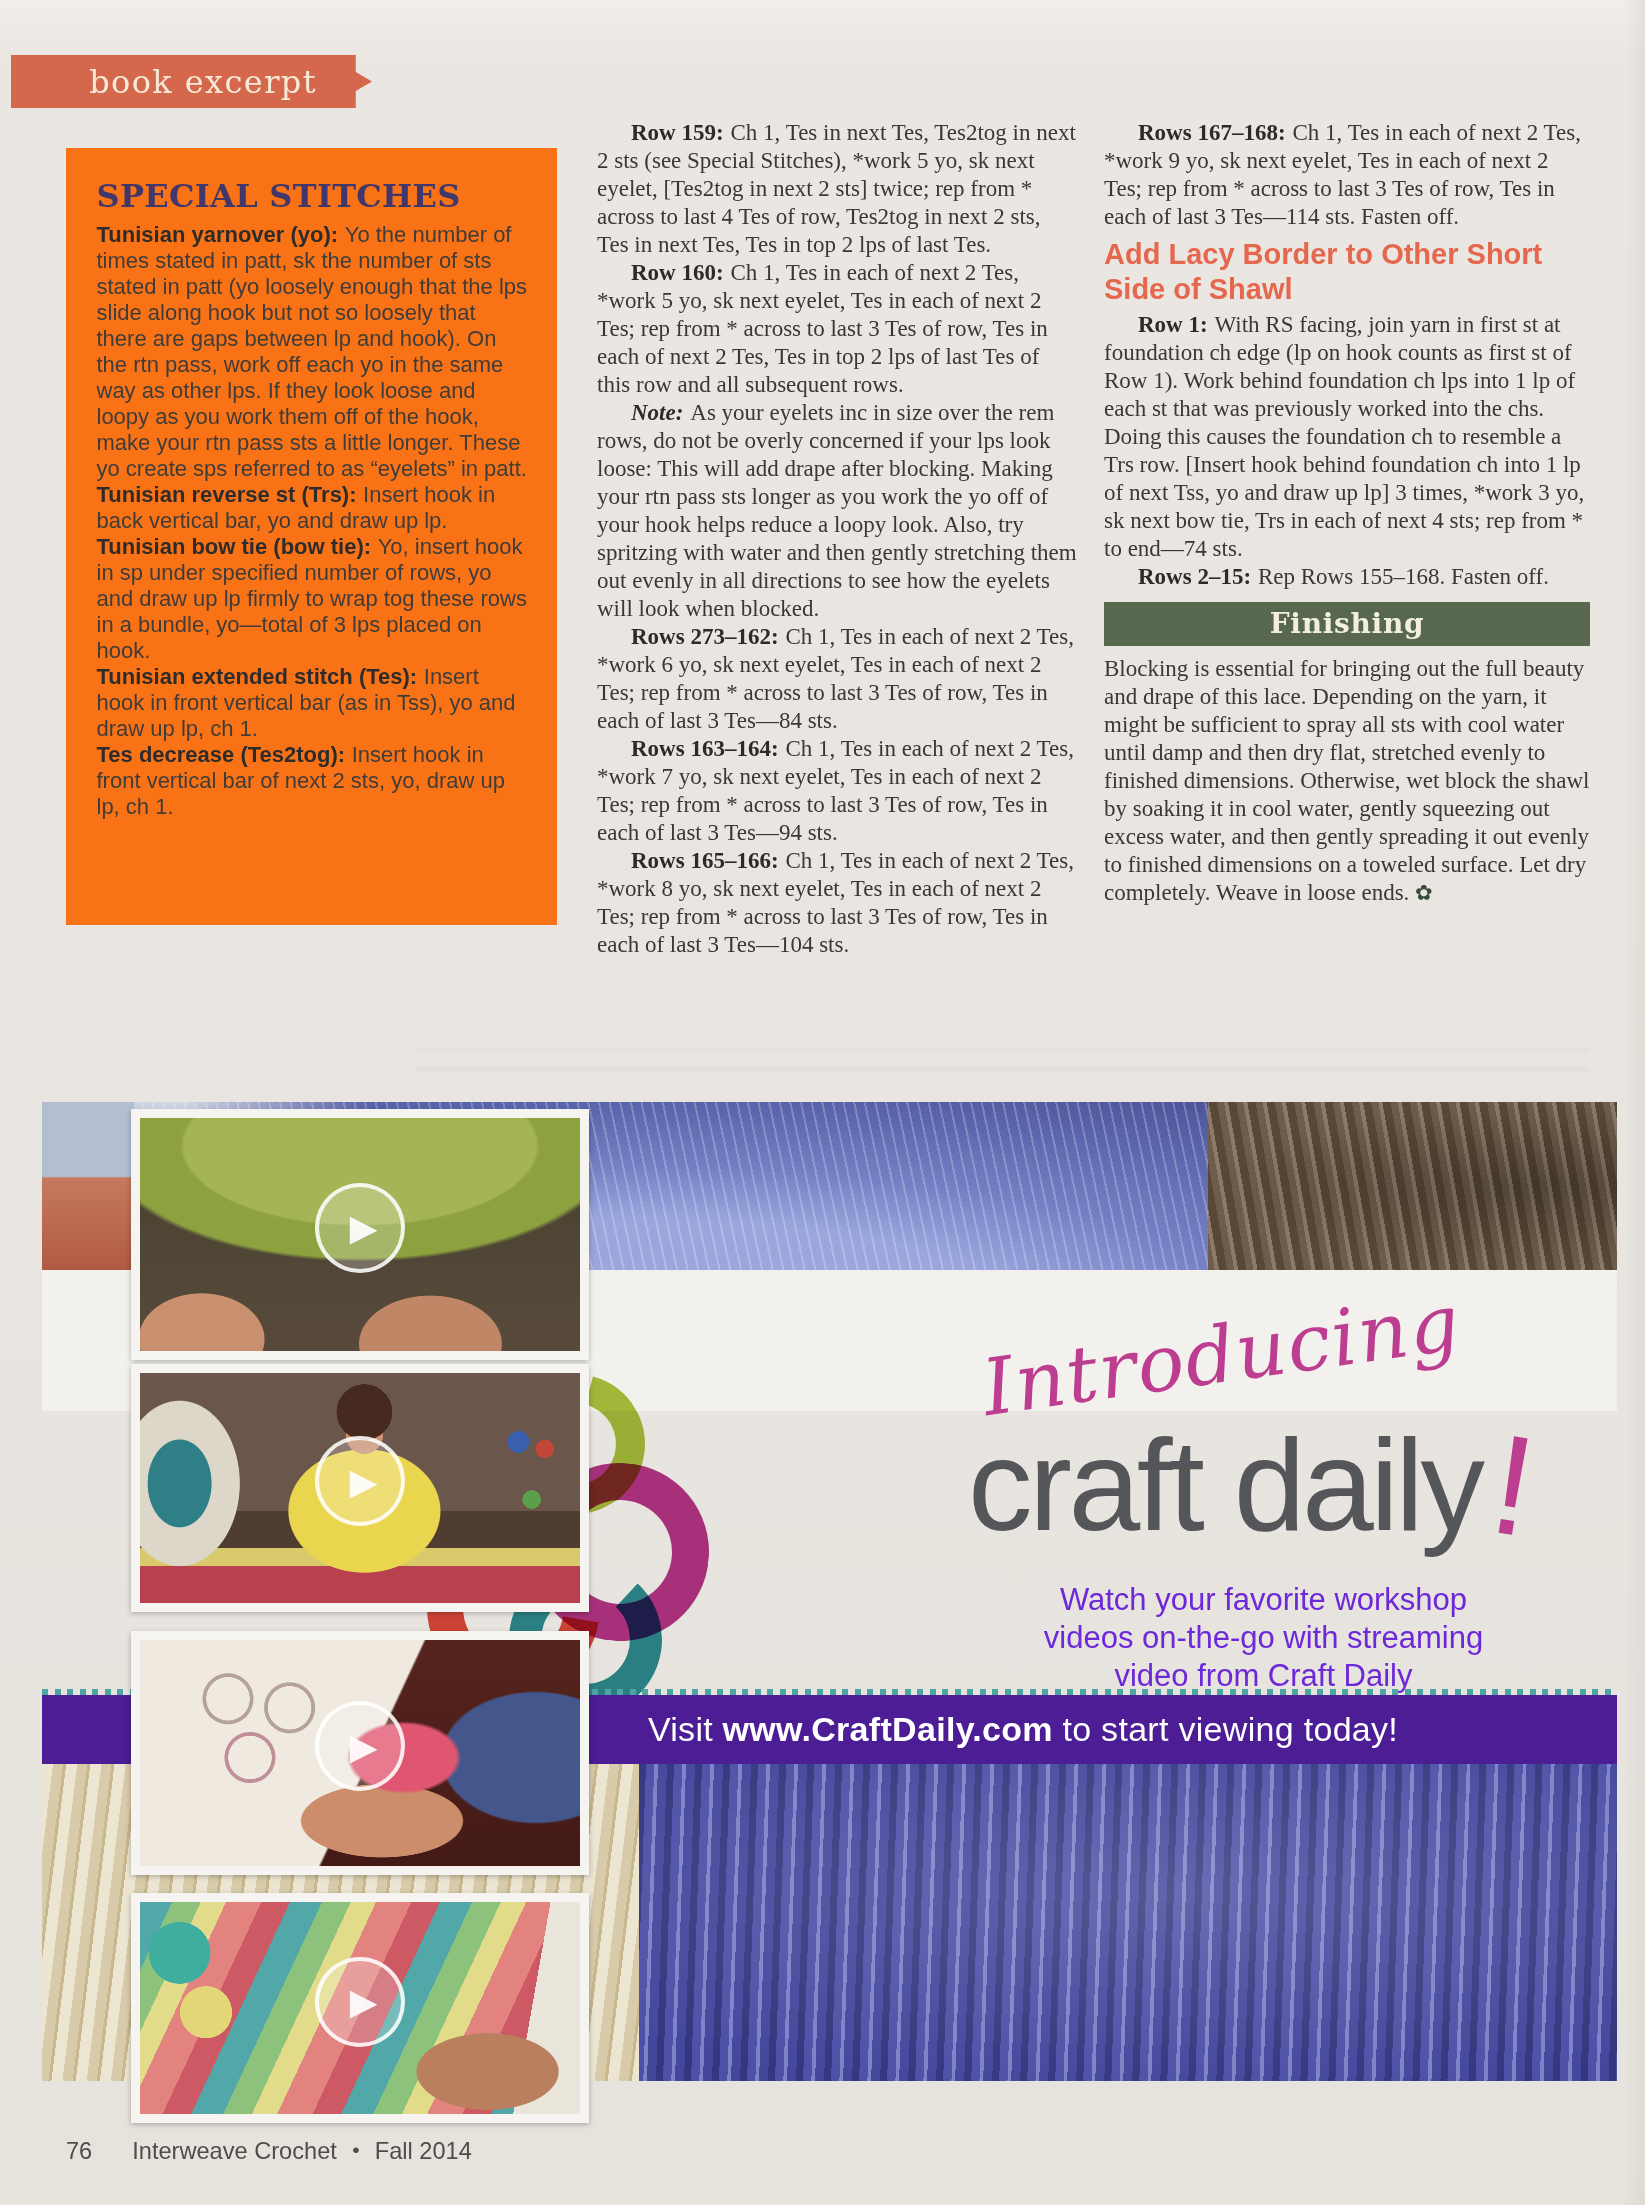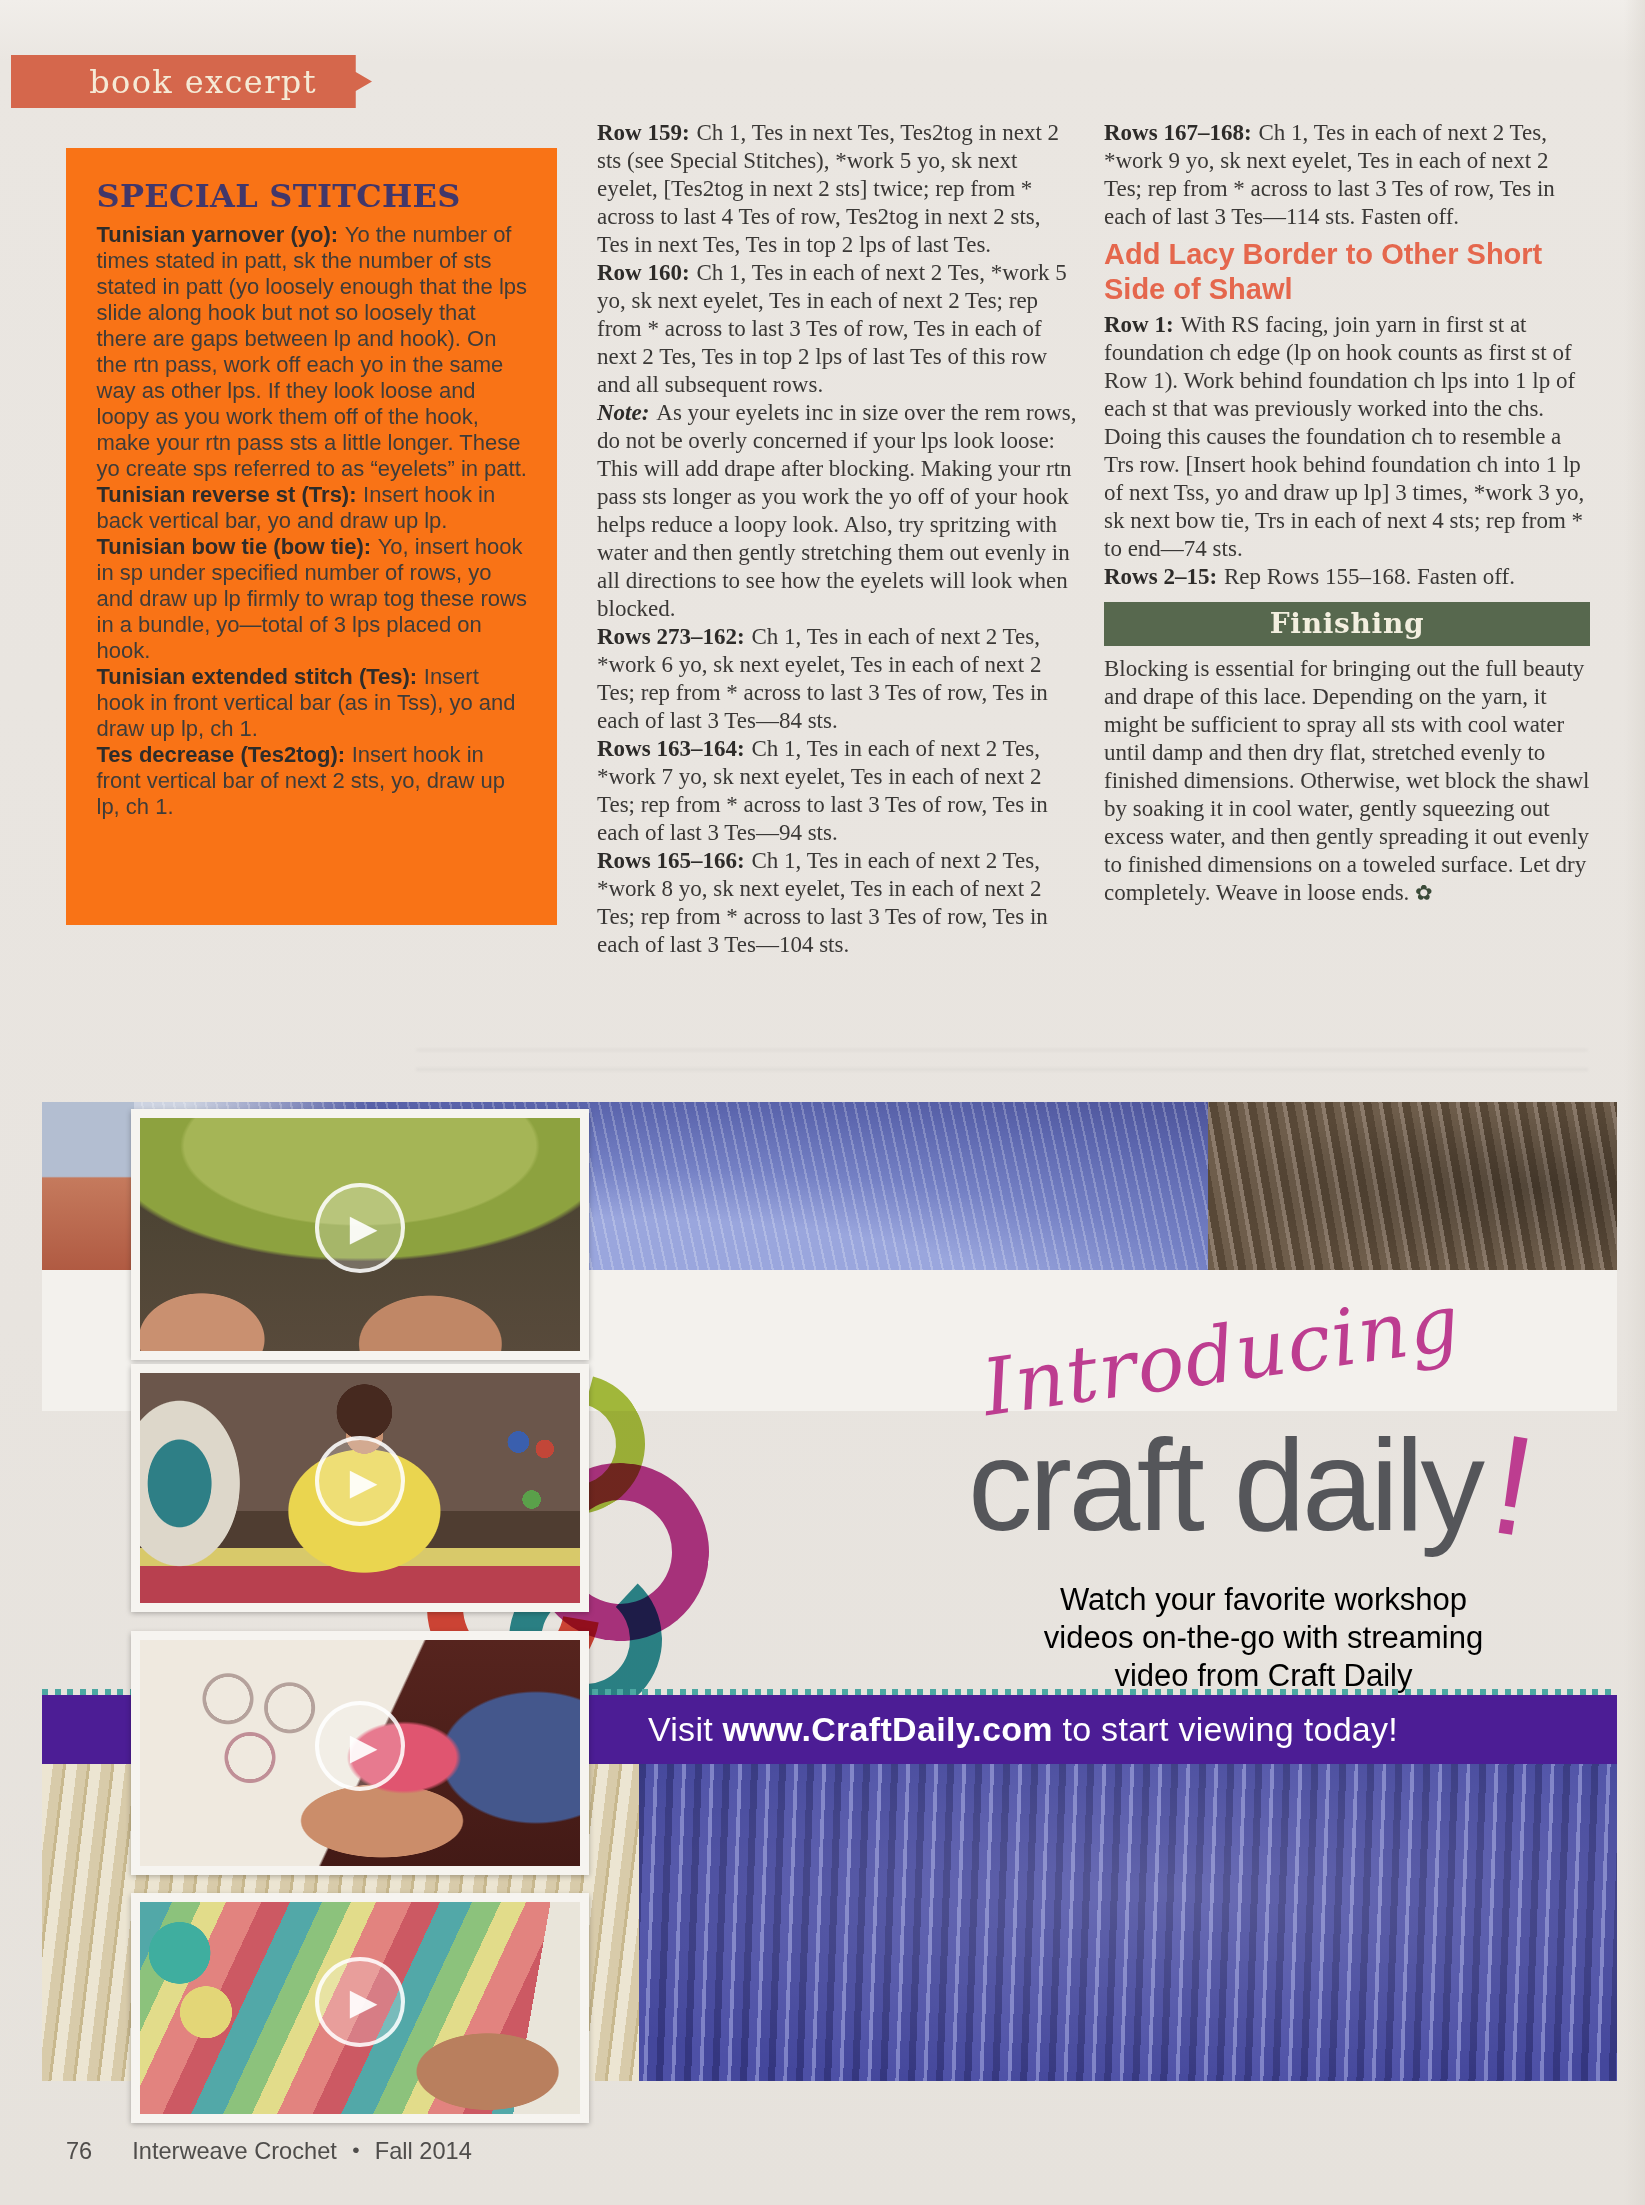--- a/index.html
+++ b/index.html
@@ -19,21 +19,21 @@
   .sbox{left:66px;top:148px;width:491px;height:777px;background:#f97316;box-sizing:border-box;
         padding:29px 28px 0 30.5px;overflow:hidden;}
   .sbox h2{margin:0 0 7px 0;font-family:"DejaVu Serif","Liberation Serif",serif;font-weight:bold;
         font-size:32px;letter-spacing:0.3px;color:#42376a;}
   .sbox p{margin:0;font-size:22px;line-height:26px;color:#3f3c39;}
   .sbox p b{color:#2e2c2a;margin-right:.3em;}
 
   
   .pcol{font-family:"Liberation Serif","DejaVu Serif",serif;font-size:23px;line-height:28px;color:#3a3836;}
   .pcol p{margin:0;}
-  .pcol p b{margin-right:.3em;color:#2d2b29;}
+  .pcol p b{margin-right:.3em;color:#2d2b29;margin-left:34px;}
   .pcol p.note b{font-style:italic;}
   .col2{left:597px;top:119px;width:480px;}
   .col3{left:1104px;top:119px;width:486px;}
   .h-orange{font-family:"Liberation Sans",sans-serif;font-weight:bold;font-size:29px;line-height:35px;
         color:#e5674d;margin:5.5px 0 4.2px 0;}
   .fin-banner{margin:11px 0 9.7px 0;background:#57684e;height:44px;display:flex;align-items:center;justify-content:center;}
   .fin-banner span{font-family:"DejaVu Serif","Liberation Serif",serif;font-weight:bold;font-size:28px;color:#f3efdf;letter-spacing:0.7px;}
   .flower{font-family:"DejaVu Sans",sans-serif;font-size:21px;color:#3a4a38;margin-left:5.5px;}
 
   
@@ -133,21 +133,21 @@
   .c.red   {color:#e04b3b;width:101px;height:101px;border-width:36px;left:0;top:147px;transform:rotate(-125deg);}
   .c.magenta{color:#b7378c;width:104px;height:104px;border-width:37px;left:104px;top:89px;transform:rotate(95deg);}
   .c.teal  {color:#2e8f96;width:89px;height:89px;border-width:32px;left:82px;top:189px;transform:rotate(178deg);}
   .intro-script{position:absolute;left:888px;top:208px;width:583px;text-align:center;
         font-family:"DejaVu Serif","Liberation Serif",serif;font-style:italic;font-size:78px;color:#bd3d90;
         transform:rotate(-8deg);letter-spacing:1.4px;}
   .brandline{position:absolute;left:874px;top:297px;width:666px;text-align:center;white-space:nowrap;
         font-family:"Liberation Sans",sans-serif;font-size:129px;color:#55565a;letter-spacing:-3.5px;}
   .brandline .bang{display:inline-block;color:#bd3d90;font-size:142px;transform:rotate(9deg) translateY(4.2px);margin-left:12.5px;}
   .tagline{position:absolute;left:923px;top:479px;width:597px;text-align:center;
-        font-size:31px;line-height:38px;color:#000000;}
+        font-size:31px;line-height:38px;color:#6d28d9;}
 
   
   .footer{left:66px;top:2138px;width:832px;font-size:23.6px;color:#4f4d4b;display:flex;align-items:flex-start;}
   .footer .num{margin-right:40px;}
   .footer .dot{margin:0 15.3px;font-size:21px;}
 </style>
 </head>
 <body>
 
 <div id="page">

